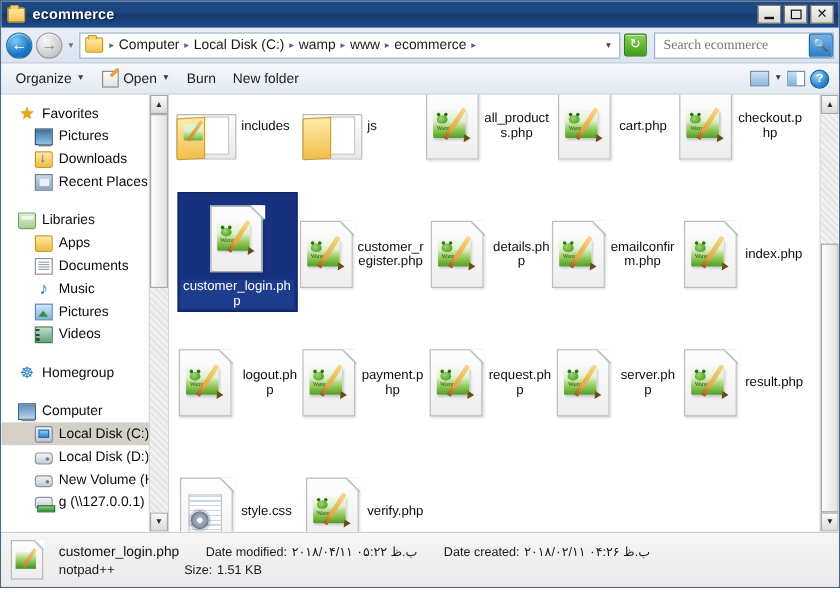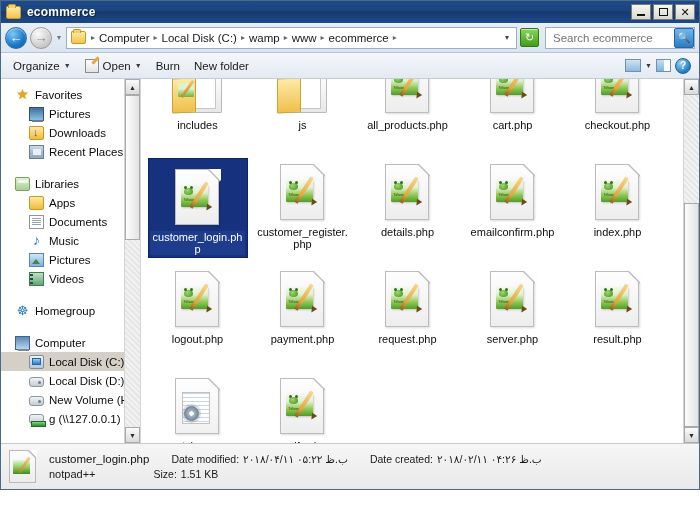--- a/index.html
+++ b/index.html
@@ -105,21 +105,21 @@
     color: #fff; font-size: 11px; line-height: 1;
     box-shadow: inset 0 1px 0 rgba(255,255,255,.5);
   }
   .searchbox {
     width: 150px; height: 22px; flex: 0 0 auto; margin-left: 3px;
     background: #fff; border: 1px solid #9bb0c6;
     display: flex; align-items: center; padding-left: 5px;
   }
   .searchbox input {
     border: none; outline: none; width: 100%; font-size: 11.5px;
-    color: #2a2a2a; font-family: Liberation Sans, sans-serif; background: transparent;
+    color: #2a2a2a; font-family: Liberation Serif, serif; background: transparent;
   }
   .searchicon {
     width: 20px; height: 20px; flex: 0 0 auto; margin-left: auto;
     background: linear-gradient(to bottom,#6fb6ee,#2b7dc6);
     border: 1px solid #2565a0; border-radius: 2px;
     display: flex; align-items: center; justify-content: center;
     color: #fff; font-size: 11px;
   }
 
   
@@ -254,21 +254,21 @@
 
   
   .filesarea { flex: 1 1 auto; position: relative; background: #fff; overflow: hidden; }
   .filesgrid {
     display: grid;
     grid-template-columns: repeat(5, 105px);
     padding-left: 4px;
     margin-top: -32px;
   }
   .fileitem {
-    height: 107px; display: flex; flex-direction: column; align-items: center;
+    height: 107px; display: flex; align-items: center;
     padding-top: 4px;
   }
   .thumbwrap { width: 56px; height: 64px; display: flex; align-items: flex-end; justify-content: center; }
   .flabel {
     font-size: 11px; color: #0d0d0d; text-align: center; line-height: 12px;
     margin-top: 4px; max-width: 95px; word-break: break-word;
   }
   .fileitem.selected .flabel { background: #1e3c8c; color: #fff; padding: 0 2px; }
   .selbox {
     background: #16317e;

